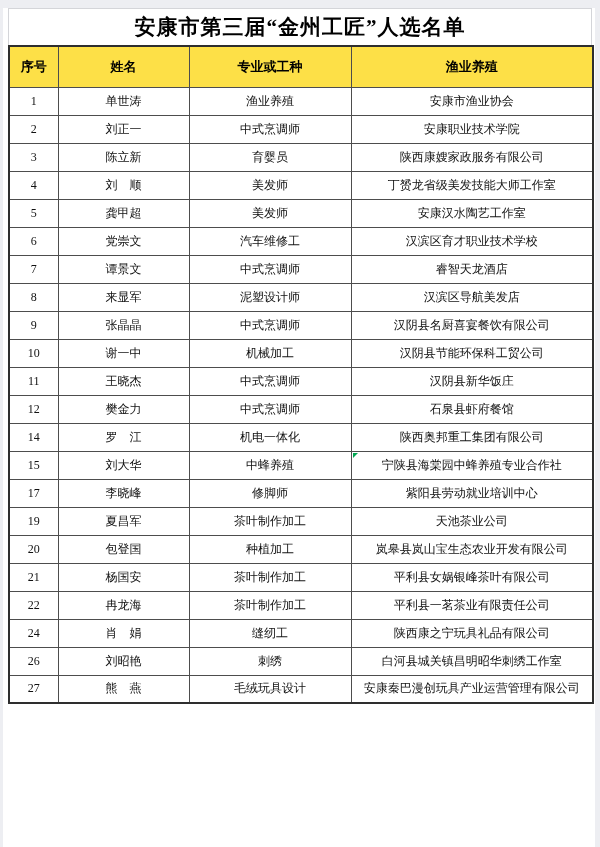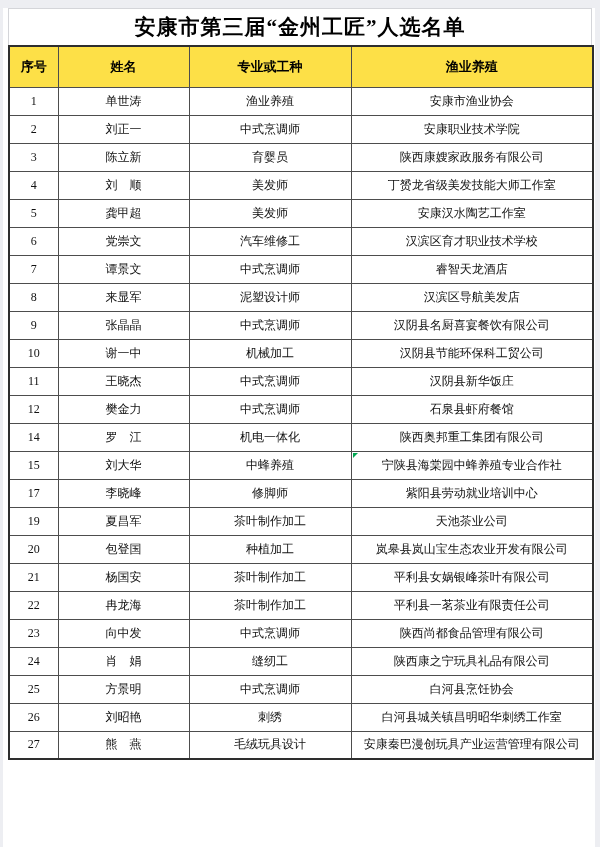--- a/index.html
+++ b/index.html
@@ -220,36 +220,24 @@
           <td>茶叶制作加工</td>
           <td>平利县女娲银峰茶叶有限公司</td>
         </tr>
         <tr>
           <td class="serial">22</td>
           <td>冉龙海</td>
           <td>茶叶制作加工</td>
           <td>平利县一茗茶业有限责任公司</td>
         </tr>
         <tr>
-          <td class="serial">23</td>
-          <td>向中发</td>
-          <td>中式烹调师</td>
-          <td>陕西尚都食品管理有限公司</td>
-        </tr>
-        <tr>
           <td class="serial">24</td>
           <td>肖　娟</td>
           <td>缝纫工</td>
           <td>陕西康之宁玩具礼品有限公司</td>
-        </tr>
-        <tr>
-          <td class="serial">25</td>
-          <td>方景明</td>
-          <td>中式烹调师</td>
-          <td>白河县烹饪协会</td>
         </tr>
         <tr>
           <td class="serial">26</td>
           <td>刘昭艳</td>
           <td>刺绣</td>
           <td>白河县城关镇昌明昭华刺绣工作室</td>
         </tr>
         <tr>
           <td class="serial">27</td>
           <td>熊　燕</td>

